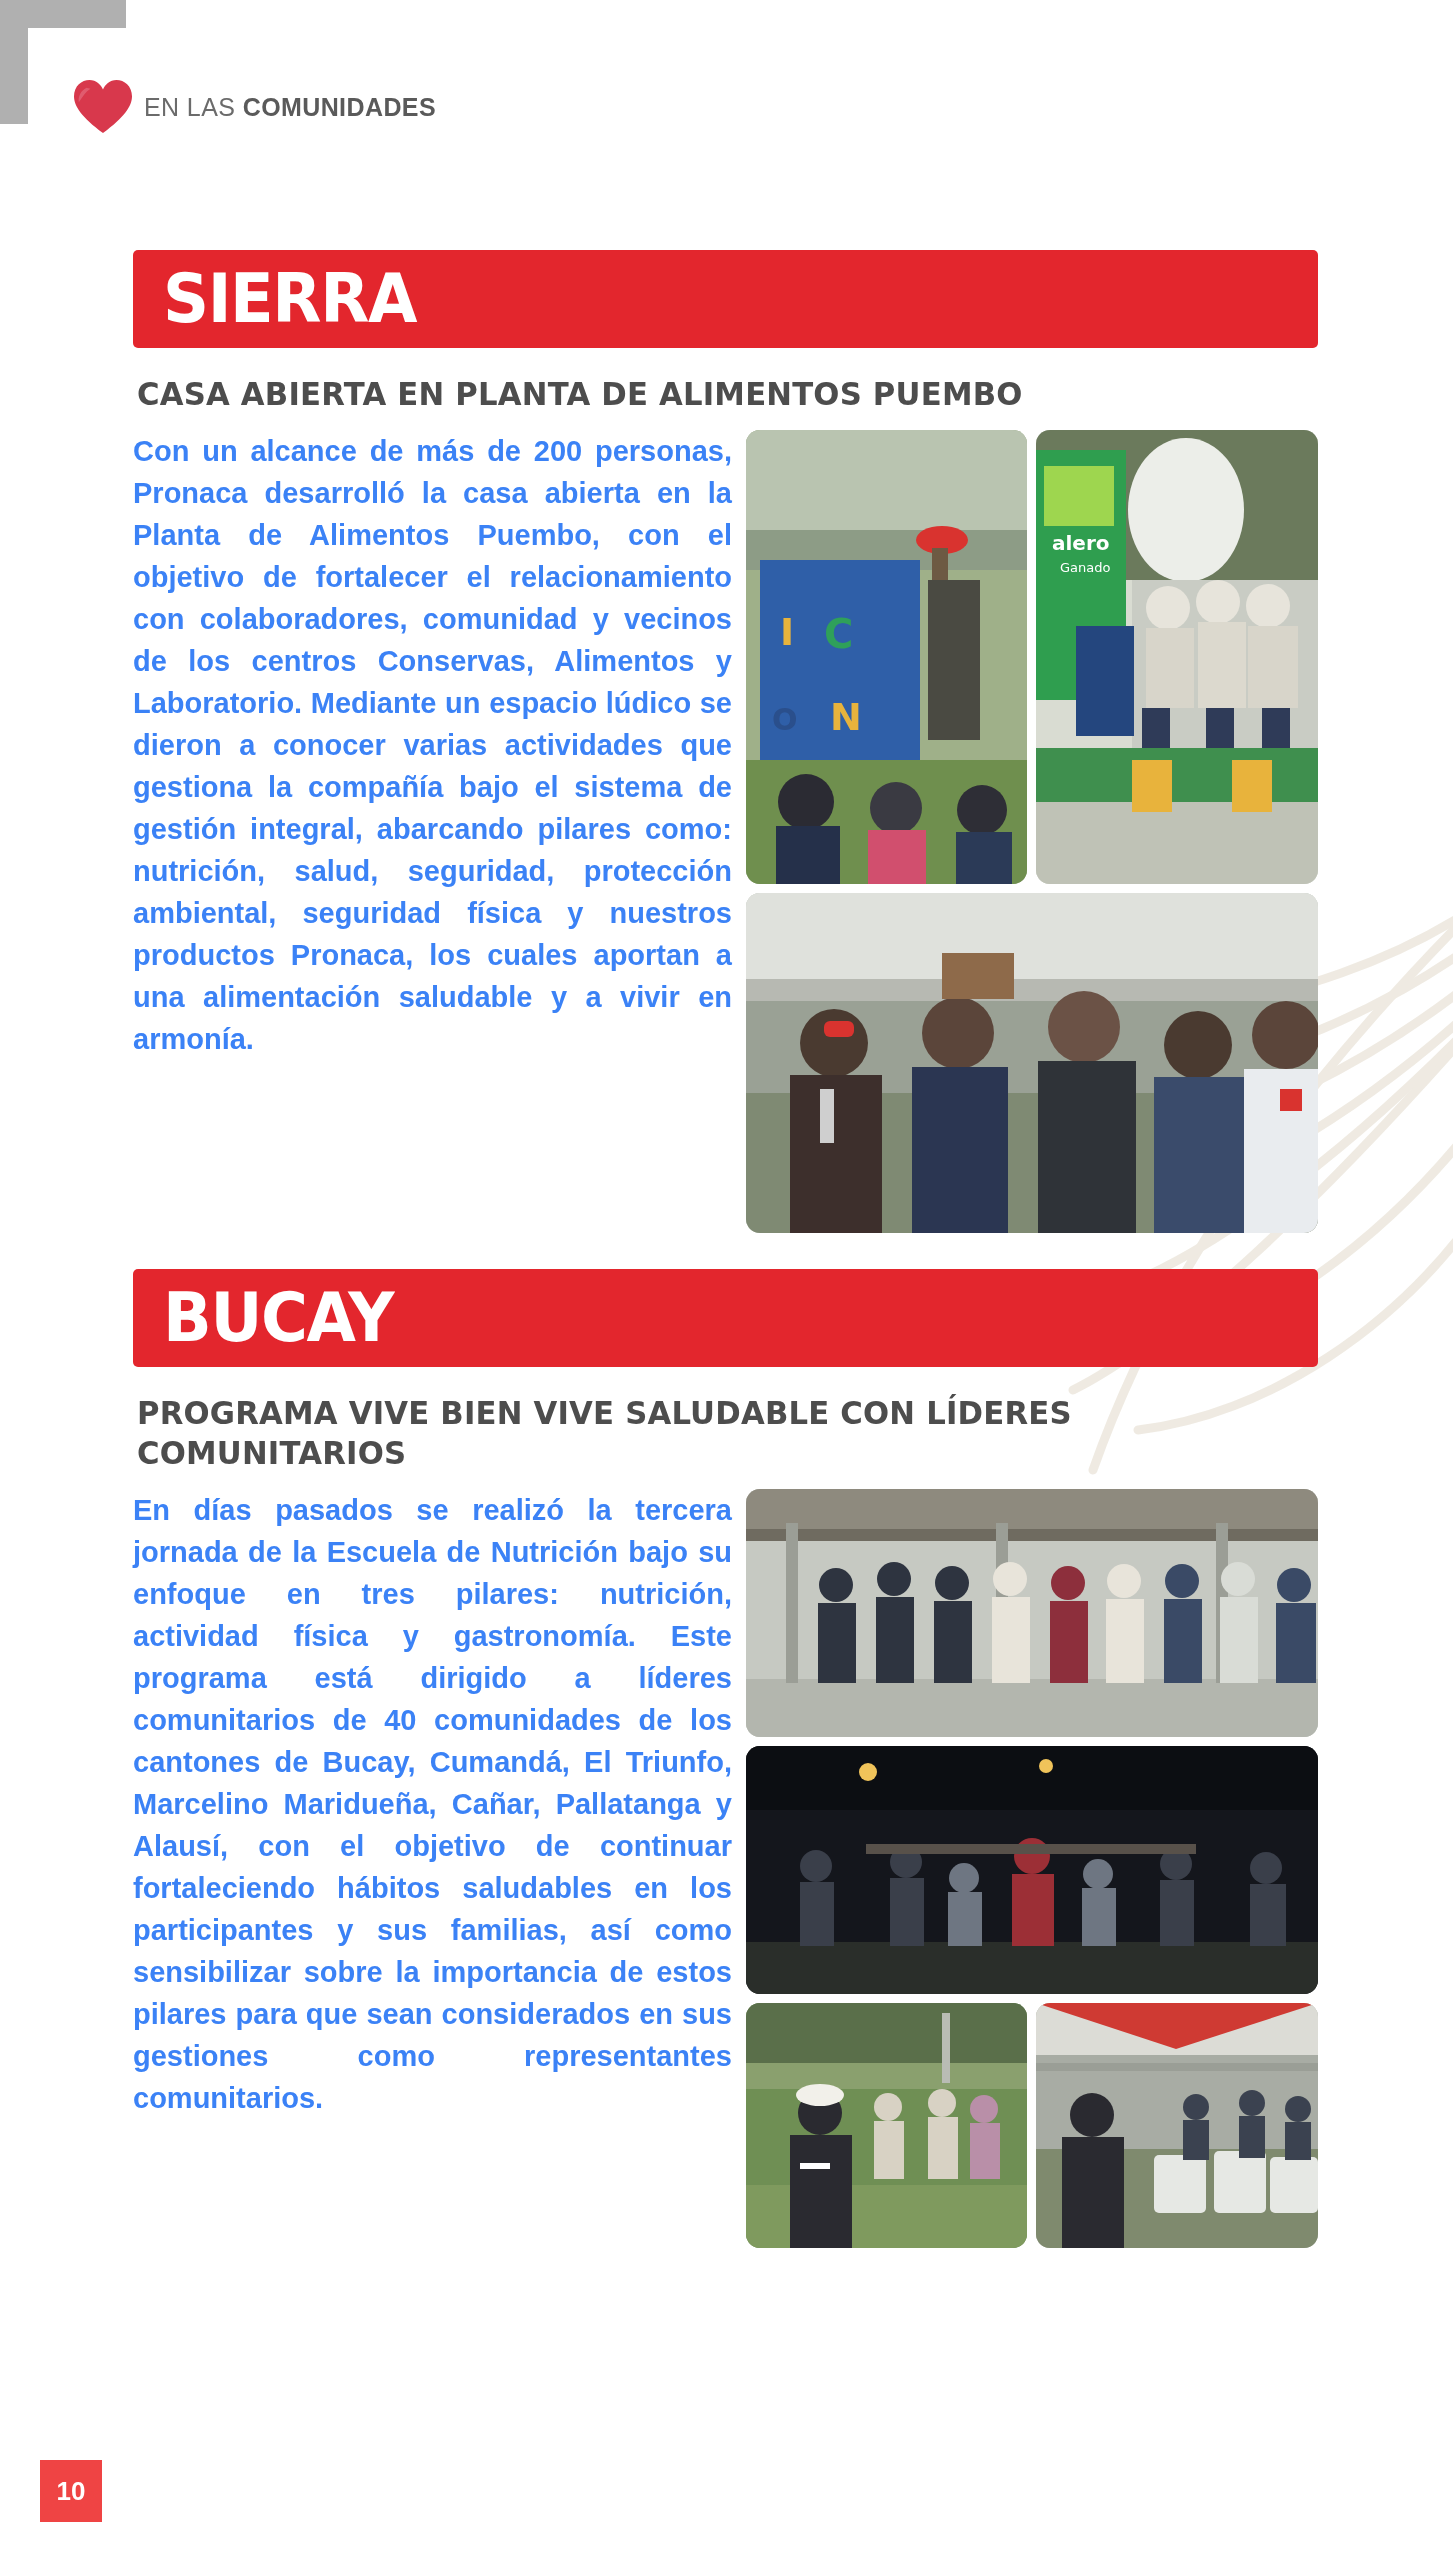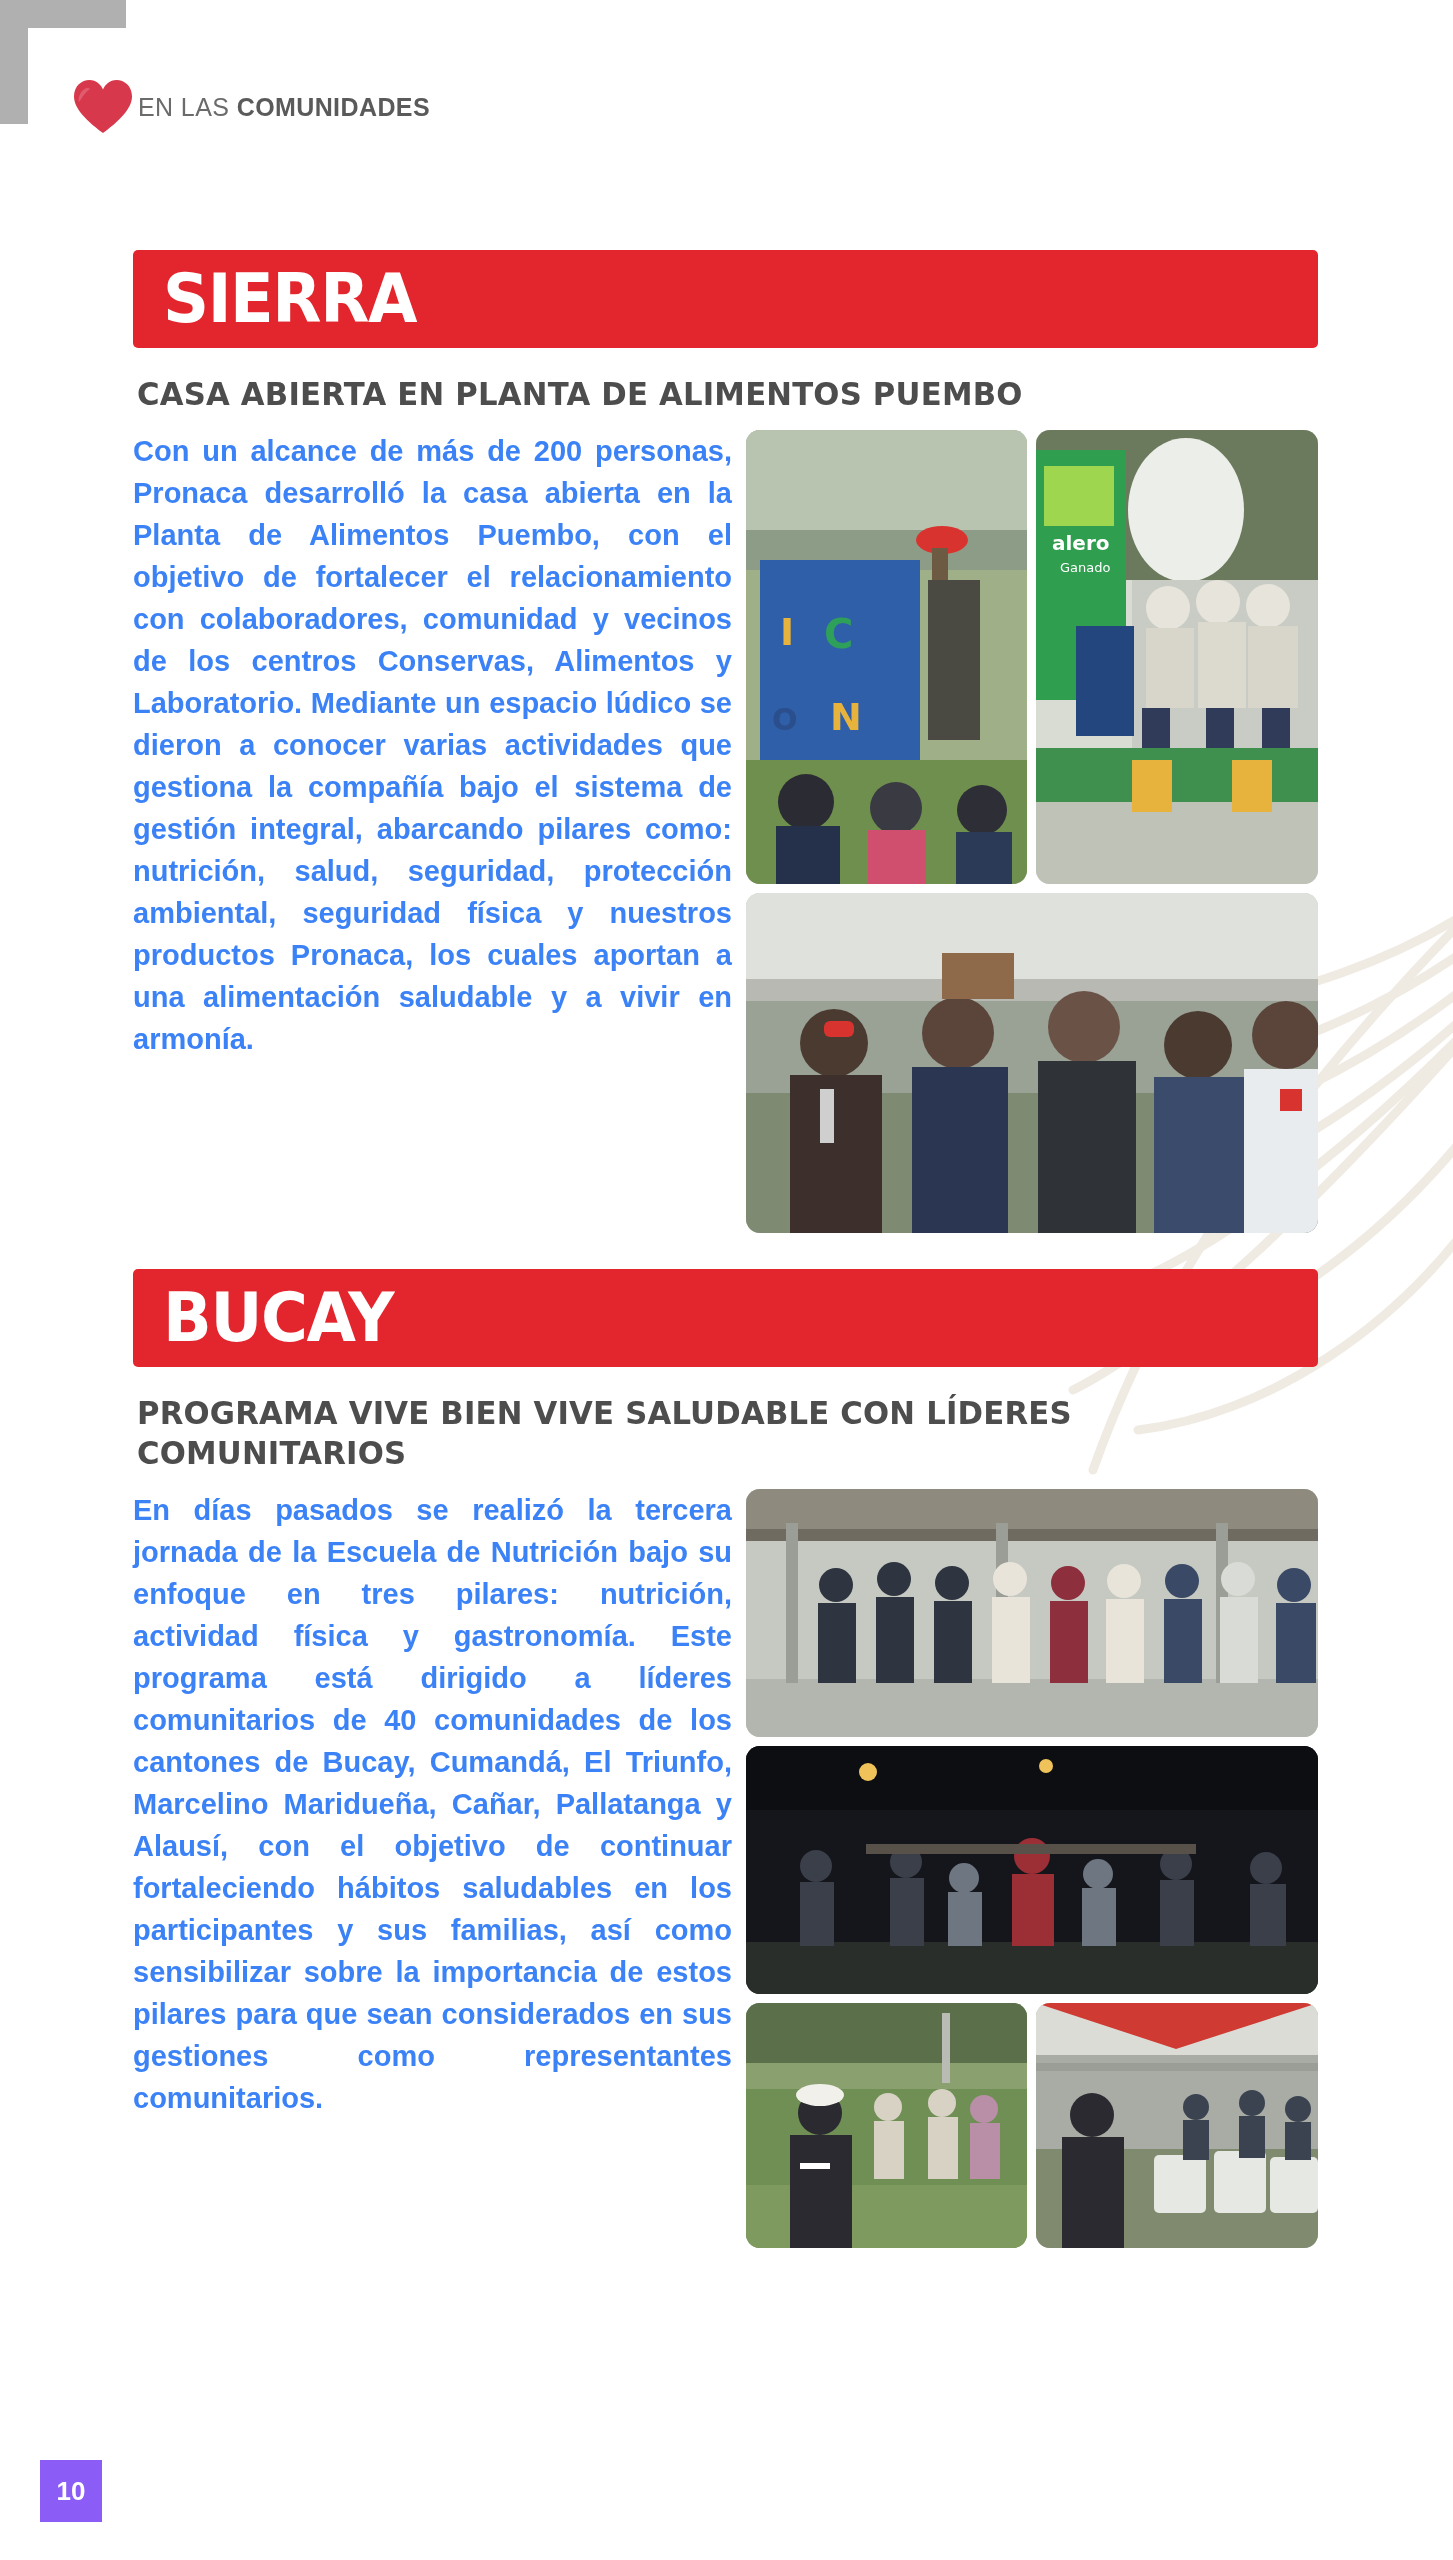--- a/index.html
+++ b/index.html
@@ -47,21 +47,21 @@
     position: absolute; left: 0; top: 0;
     width: 28px; height: 124px; background: #b0b0b0;
   }
 
   
   .masthead {
     position: absolute;
     left: 72px; top: 78px;
     display: flex;
     align-items: center;
-    gap: 4px;
+    gap: 10px;
     z-index: 4;
   }
   .heart-icon { width: 62px; height: 58px; display: block; }
   .masthead-text {
     font-size: 25px;
     letter-spacing: 0.4px;
     color: #6b6b6b;
     white-space: nowrap;
     font-weight: 400;
   }
@@ -148,21 +148,21 @@
   .ph-bucay-b { width: 572px; height: 248px; }
   .ph-bucay-c { width: 281px; height: 245px; }
   .ph-bucay-d { width: 282px; height: 245px; }
 
   
   .page-badge {
     position: absolute;
     left: 40px;
     bottom: 38px;
     width: 62px; height: 62px;
-    background: #8b5cf6;
+    background: #ef4444;
     display: flex;
     align-items: center;
     justify-content: center;
     z-index: 5;
   }
   .page-badge span {
     color: #ffffff;
     font-size: 26px;
     font-weight: 700;
     line-height: 1;

